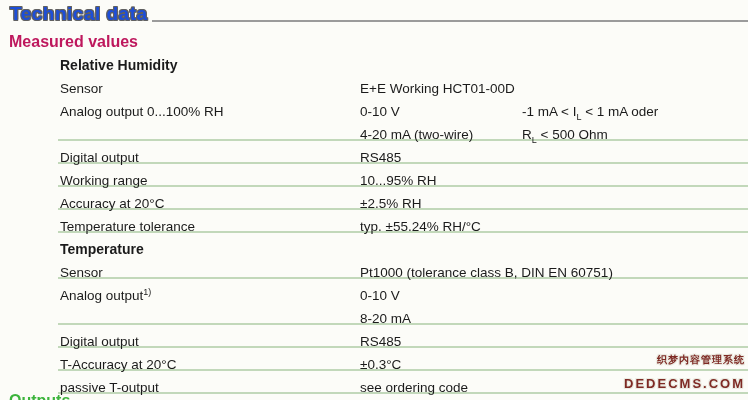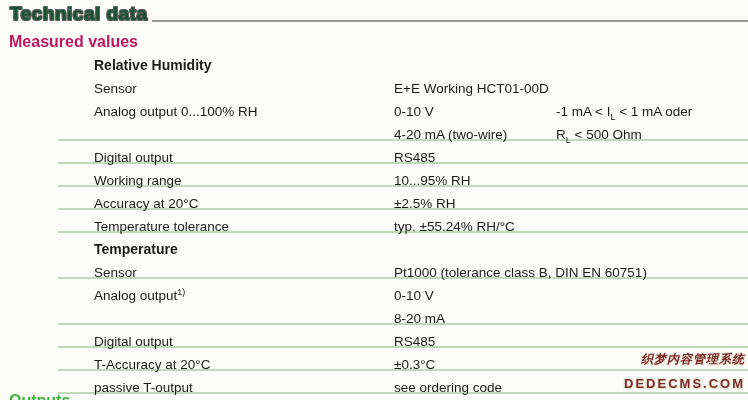--- a/index.html
+++ b/index.html
@@ -8,56 +8,56 @@
     background:#fcfcf8;
     font-family:"Liberation Sans","DejaVu Sans",sans-serif;
     color:#1b1b1b;
   }
   .page{position:absolute;inset:0;}
 
   
   .title-row{position:absolute;left:10px;top:3px;right:0;display:flex;align-items:flex-end;}
   .page-title{
     margin:0;font-size:19px;font-weight:bold;letter-spacing:.5px;line-height:21px;
-    color:#14532d;
+    color:#1d4ed8;
     text-shadow:-1px -1px 0 #616161,1px -1px 0 #616161,-1px 1px 0 #616161,1px 1px 0 #616161,0 1px 0 #616161,0 -1px 0 #616161,1px 0 0 #616161,-1px 0 0 #616161;
     white-space:nowrap;
   }
   .title-rule{flex:1;height:2px;background:#9b9b9b;margin:0 0 2px 4px;}
 
   .section-heading{
     position:absolute;left:9px;top:33px;margin:0;
     font-size:16px;font-weight:bold;color:#be185d;line-height:18px;white-space:nowrap;
   }
 
   
   .spec-table{position:absolute;left:60px;top:56px;width:688px;}
   .row{position:relative;height:23px;display:flex;align-items:flex-start;
        font-size:13.5px;line-height:15px;padding-top:2px;box-sizing:border-box;white-space:nowrap;}
   .row.head{font-weight:bold;font-size:14px;}
-  .lbl{width:300px;position:relative;z-index:1;margin-left:34px;}
+  .lbl{width:300px;position:relative;z-index:1;}
   .val{width:162px;position:relative;z-index:1;}
   .note{flex:1;position:relative;z-index:1;}
   sub{font-size:9px;line-height:0;}
   sup{font-size:9px;line-height:0;}
   .rule{position:absolute;left:-2px;right:0;top:14px;height:2px;background:#c2d8ba;z-index:0;}
 
   
   .partial-heading{
     position:absolute;left:9px;top:392px;height:8px;overflow:hidden;
     font-size:16px;font-weight:bold;color:#3cb43c;line-height:18px;
   }
 
   
   .watermark{
     position:absolute;right:3px;bottom:9px;text-align:right;
     color:#7e2a24;font-weight:bold;
     text-shadow:-1px -1px 0 #ebebe2,1px -1px 0 #ebebe2,-1px 1px 0 #ebebe2,1px 1px 0 #ebebe2;
   }
-  .wm-line1{font-size:12px;letter-spacing:1px;line-height:15px;font-style:italic;}
+  .wm-line1{font-size:10px;letter-spacing:1px;line-height:15px;}
   .wm-line2{font-size:13px;letter-spacing:2px;line-height:14px;margin-top:10px;}
 </style>
 </head>
 <body>
 
 <div class="page">
 
   <div class="title-row">
     <h1 class="page-title">Technical data</h1>
     <div class="title-rule"></div>

